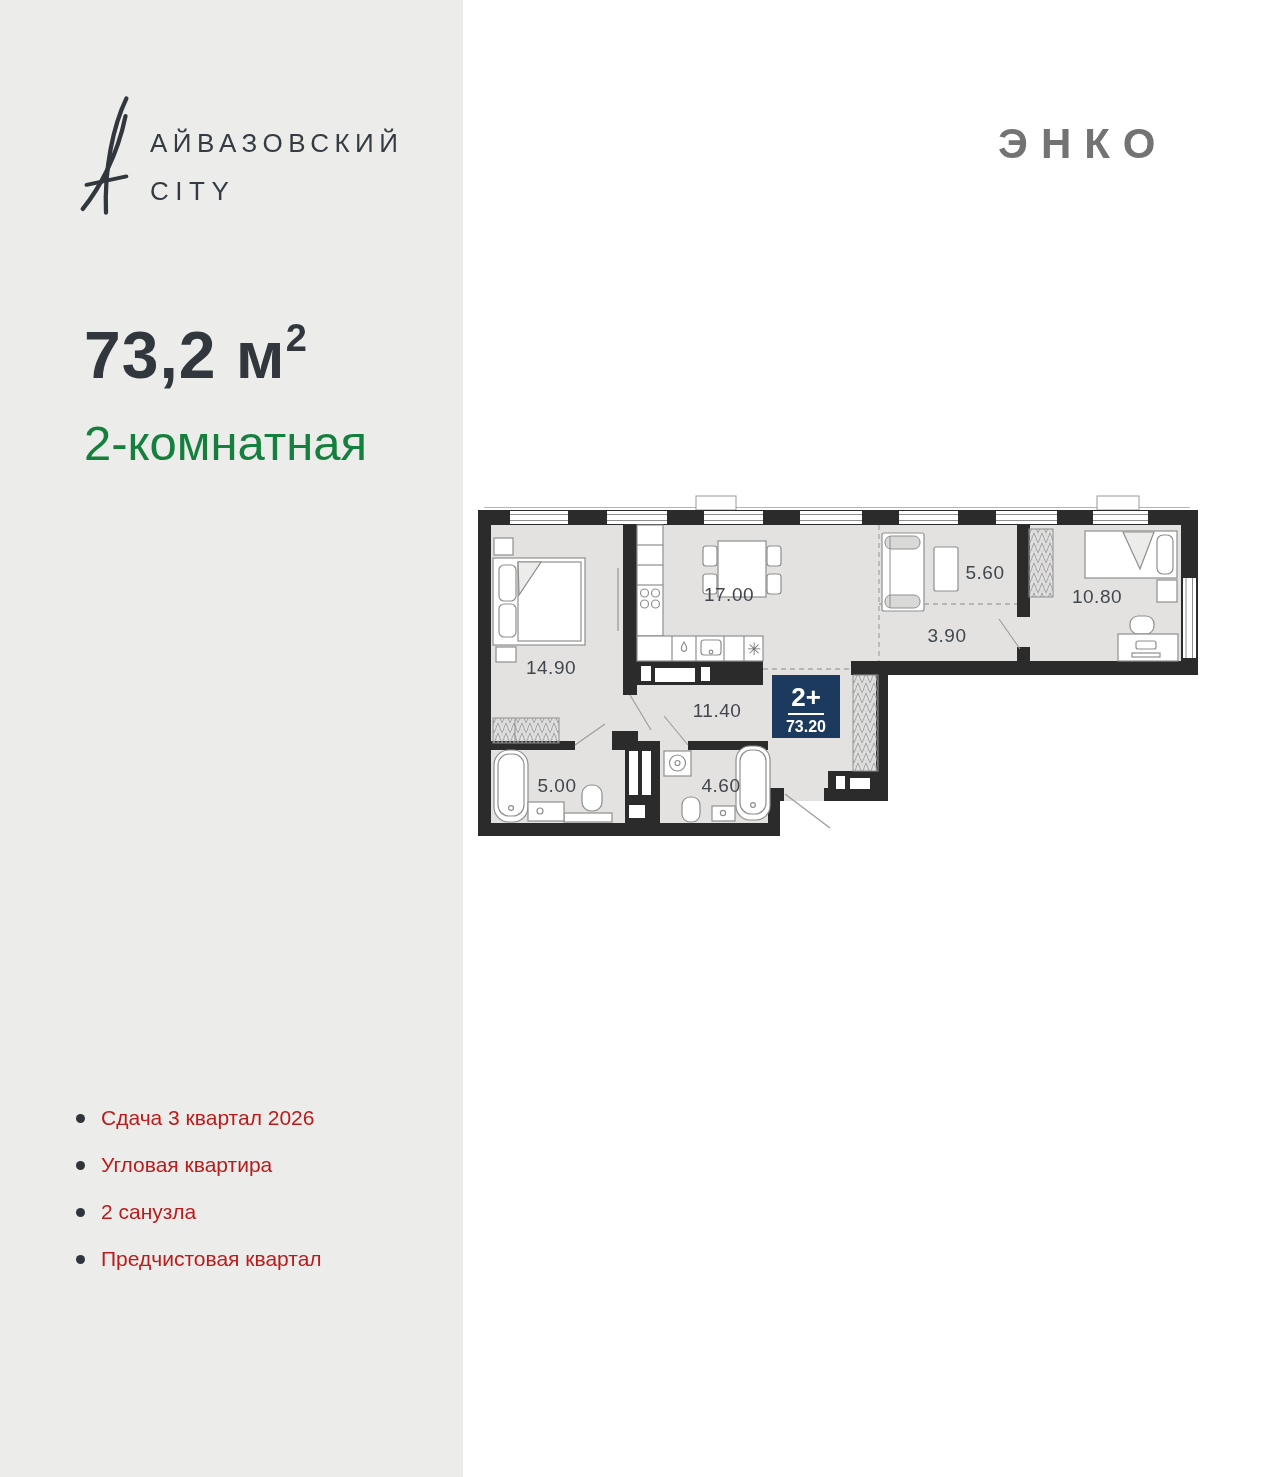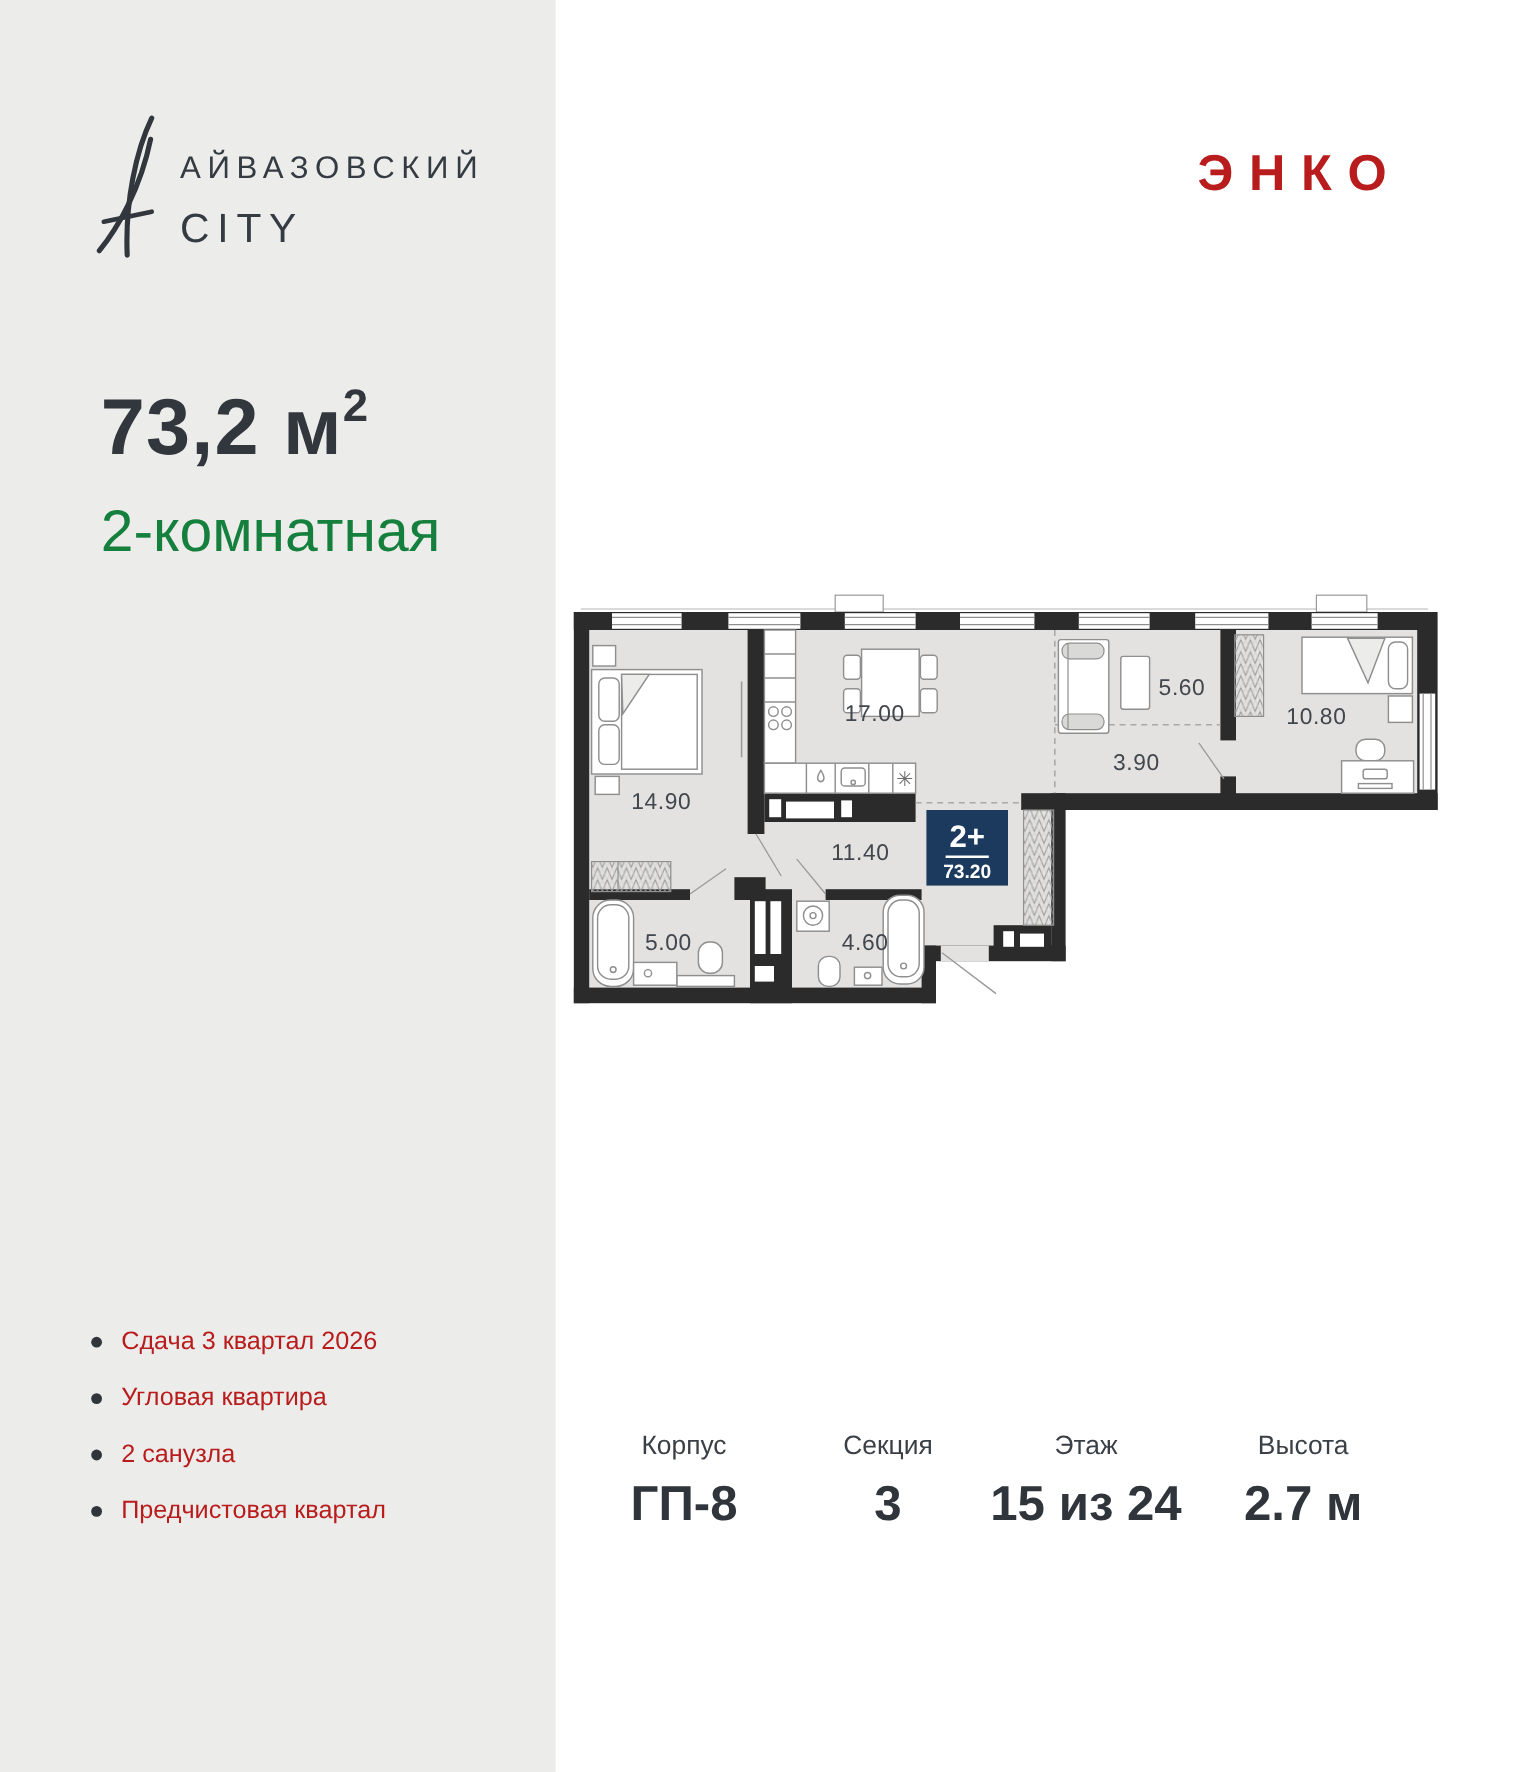--- a/index.html
+++ b/index.html
@@ -5,33 +5,33 @@
   html,body{margin:0;padding:0;}
   body{background:#ffffff;font-family:"Liberation Sans",sans-serif;}
   .page{position:relative;width:1280px;height:1477px;background:#ffffff;overflow:hidden;}
 
   
   .sidebar{position:absolute;left:0;top:0;width:463px;height:1477px;background:#ECECEA;}
   .logo{position:absolute;left:80px;top:95px;display:flex;align-items:center;}
   .logo-glyph{width:52px;height:122px;}
   .logo-text{margin-left:18px;margin-top:22px;color:#343B42;}
   .logo-line1{font-size:26px;letter-spacing:5.5px;font-weight:500;}
-  .logo-line2{font-size:34px;letter-spacing:6.5px;font-weight:500;margin-top:17px;}
+  .logo-line2{font-size:26px;letter-spacing:6.5px;font-weight:500;margin-top:17px;}
 
   .area-block{position:absolute;left:84px;top:300px;color:#31373D;margin-top:17px;}
   .area-main{font-size:66px;font-weight:600;letter-spacing:1px;}
   .area-main sup{font-size:38px;position:relative;top:-4px;font-weight:600;}
   .rooms-subtitle{font-size:49px;font-weight:400;margin-top:22px;color:#15803d;}
 
   .features{position:absolute;left:76px;top:1106px;}
   .feature{display:flex;align-items:center;margin-bottom:23px;color:#b91c1c;font-size:21px;}
   .feature .dot{width:9px;height:9px;border-radius:50%;background:#2F353B;margin-right:16px;flex:0 0 auto;}
 
   
-  .developer-logo{position:absolute;left:998px;top:120px;color:#b91c1c;
+  .developer-logo{position:absolute;left:998px;top:120px;color:#737373;
     font-size:42px;font-weight:700;letter-spacing:13px;}
 
   .plan-wrap{position:absolute;left:478px;top:483px;width:727px;height:400px;}
   svg text{font-family:"Liberation Sans",sans-serif;}
   .room-label{fill:#42474D;font-size:19px;letter-spacing:0.5px;}
   .badge-big{fill:#ffffff;font-size:26px;font-weight:700;}
   .badge-small{fill:#ffffff;font-size:16px;font-weight:700;}
 
   .details{position:absolute;left:478px;top:1192px;width:740px;height:90px;}
   .detail-col{position:absolute;text-align:center;color:#3A4046;}
@@ -296,32 +296,14 @@
       <text x="507" y="96" text-anchor="middle" class="room-label">5.60</text>
       <text x="469" y="159" text-anchor="middle" class="room-label">3.90</text>
       <text x="619" y="120" text-anchor="middle" class="room-label">10.80</text>
       <text x="239" y="234" text-anchor="middle" class="room-label">11.40</text>
       <text x="79" y="309" text-anchor="middle" class="room-label">5.00</text>
       <text x="243" y="309" text-anchor="middle" class="room-label">4.60</text>
     </g>
   </svg>
   </div>
 
-  <div class="details">
-    <div class="detail-col col-0">
-      <div class="lbl">Корпус</div>
-      <div class="val">ГП-8</div>
-    </div>
-    <div class="detail-col col-1">
-      <div class="lbl">Секция</div>
-      <div class="val">3</div>
-    </div>
-    <div class="detail-col col-2">
-      <div class="lbl">Этаж</div>
-      <div class="val">15 из 24</div>
-    </div>
-    <div class="detail-col col-3">
-      <div class="lbl">Высота</div>
-      <div class="val">2.7 м</div>
-    </div>
-  </div>
 
 </div>
 
 </body></html>

